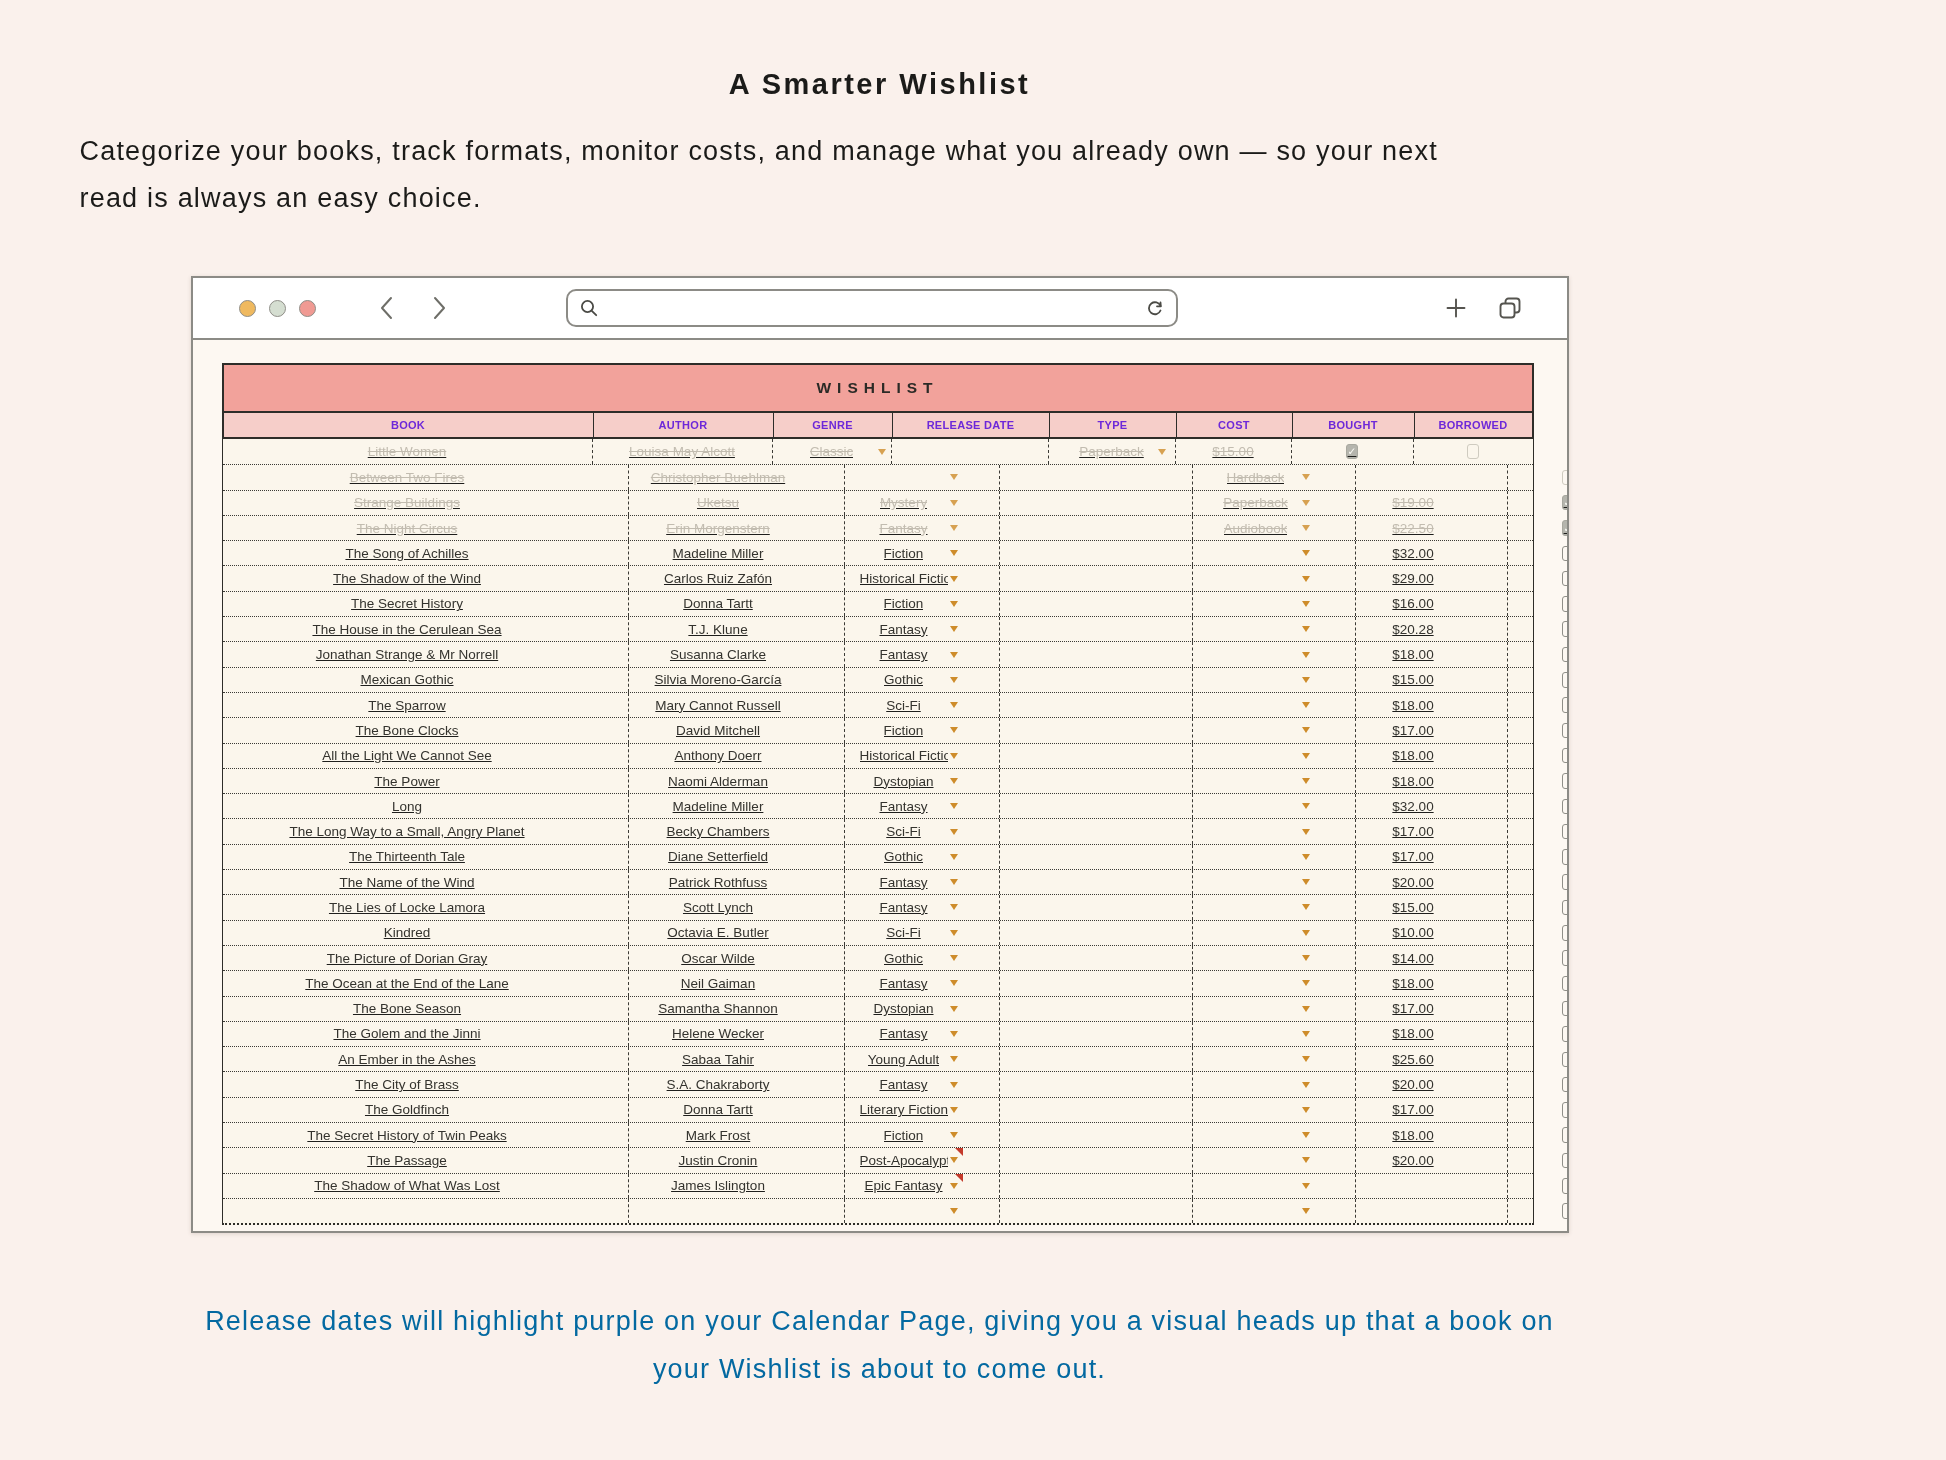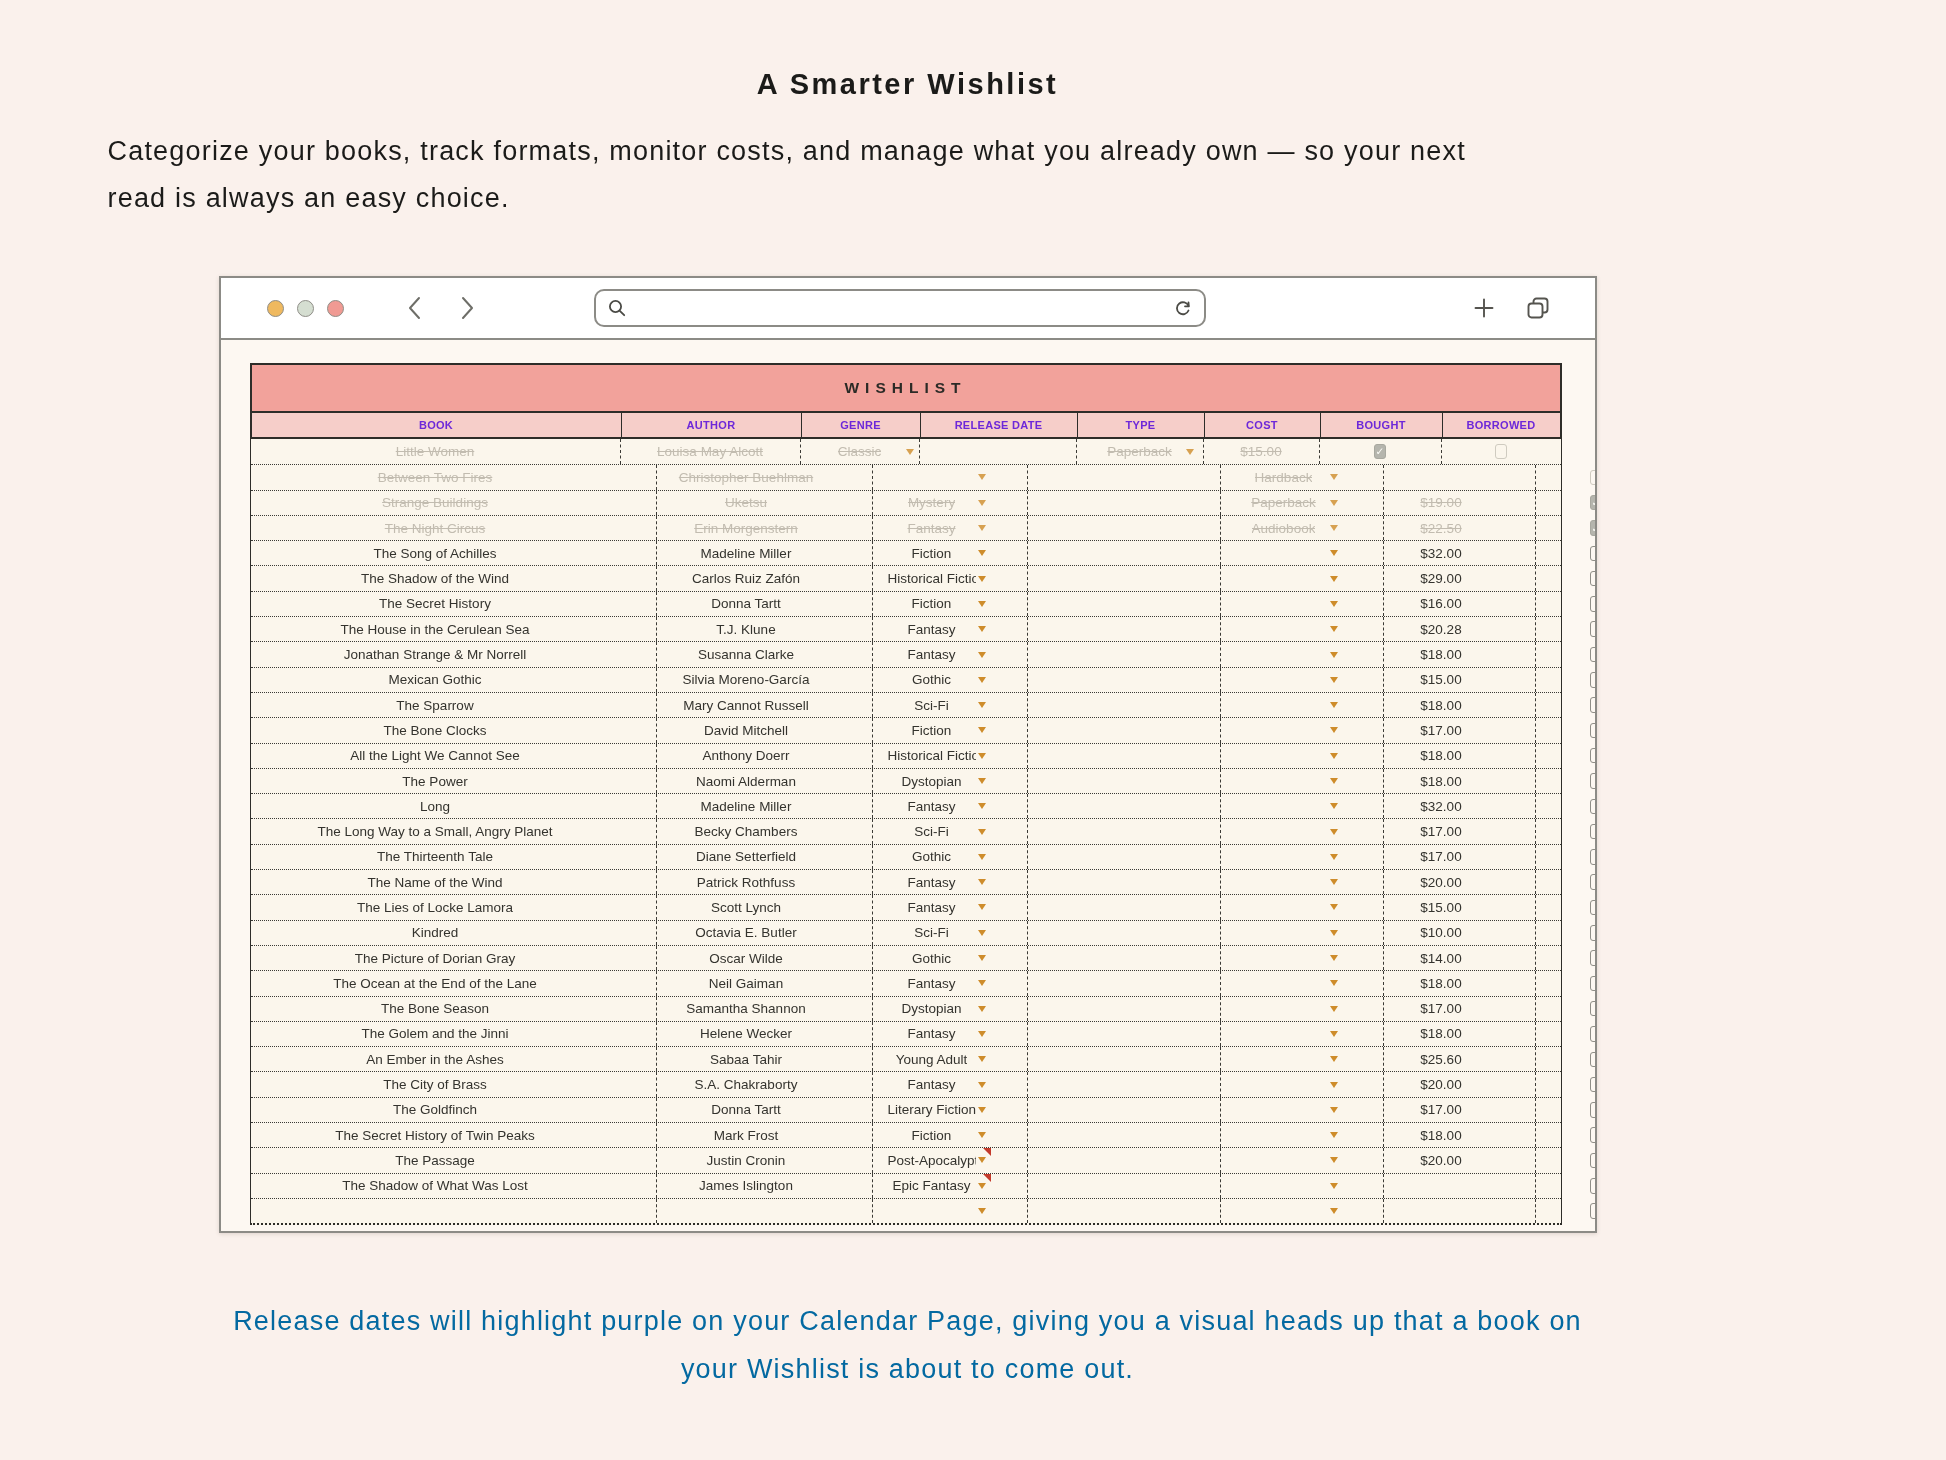--- a/index.html
+++ b/index.html
@@ -2,21 +2,21 @@
 <html style="--banner-bg: #F2A29B; --header-bg: #F6CEC9; --cell-bg: #FBF6EC; --arrow: #CE8C2B; --flag: #C43A2B; --struck: #C2BCB0;"><head>
 <meta charset="utf-8">
 <style>
   :root{
     --banner-bg:#F2A29B; --header-bg:#F6CEC9; --cell-bg:#FBF6EC;
     --arrow:#CE8C2B; --flag:#C43A2B; --struck:#C2BCB0;
     --dark:#2E2D29; --ink:#1E1E1C; --frame:#8C8B86;
   }
   *{margin:0;padding:0;}
   body{width:1946px;height:1460px;background:#FAF1EC;font-family:"Liberation Sans",sans-serif;color:var(--ink);overflow:hidden;}
-  .page{width:1759px;height:1460px;position:relative;padding-left:28px;}
+  .page{width:1759px;height:1460px;position:relative;}
 
   .title{padding-top:68px;text-align:center;font-size:29px;font-weight:700;letter-spacing:2.5px;color:#1B1B19;}
   .subtitle{margin:27px auto 0;width:1600px;text-align:left;font-size:27px;line-height:47px;letter-spacing:1.2px;color:#1B1B19;}
   .subtitle span{display:block;}
 
   .window{box-sizing:border-box;width:1378px;height:957px;margin:54px auto 0;background:#FDF8F2;border:2px solid var(--frame);border-radius:0;box-shadow:0 1px 4px rgba(96,72,62,.18);overflow:hidden;}
 
   .toolbar{box-sizing:border-box;height:62px;background:#FFFFFF;border-bottom:2px solid var(--frame);display:flex;align-items:center;}
   .dots{display:flex;gap:13px;margin-left:46px;}
   .dot{width:17px;height:17px;border-radius:50%;border:1.5px solid #8F8E88;box-sizing:border-box;}
@@ -26,21 +26,21 @@
   .sb-input{flex:1;border:none;outline:none;background:transparent;font-size:16px;font-family:"Liberation Sans",sans-serif;color:#333;margin:0 8px;}
   .right{margin-left:auto;margin-right:44px;display:flex;gap:30px;align-items:center;}
 
   .content{padding:23px 29px 0 29px;}
   .sheet{width:1312px;}
   .banner{box-sizing:border-box;height:50px;background:var(--banner-bg);border:2px solid var(--dark);display:flex;align-items:center;justify-content:center;font-size:15.5px;font-weight:700;letter-spacing:6px;color:#2B2A26;}
   .hdr{box-sizing:border-box;height:26px;background:var(--header-bg);border-left:2px solid var(--dark);border-right:2px solid var(--dark);border-bottom:2px solid var(--dark);display:grid;grid-template-columns:369px 180px 119px 157px 127px 116px 122px 1fr;}
   .hcell{display:flex;align-items:center;justify-content:center;font-size:11px;font-weight:700;letter-spacing:.3px;color:#6d28d9;border-left:1.5px solid var(--dark);box-sizing:border-box;overflow:hidden;}
   .hcell:first-child{border-left:none;}
 
-  .rows{box-sizing:border-box;background:var(--cell-bg);border-left:1.6px solid var(--dark);border-right:1.6px solid var(--dark);border-bottom:2px dotted var(--dark);}
+  .rows{box-sizing:border-box;background:var(--cell-bg);border-left:1.6px solid var(--dark);border-right:1.6px solid var(--dark);border-bottom:2px dotted var(--dark);text-decoration:underline;}
   .row{box-sizing:border-box;height:25.3px;display:grid;grid-template-columns:369px 180px 119px 157px 127px 116px 122px 1fr;}
   .row + .row{border-top:1.7px dotted #3B3A35;gap:36px;}
   .cell{box-sizing:border-box;position:relative;overflow:hidden;display:flex;align-items:center;justify-content:center;font-size:13.5px;color:#34332E;border-left:1.3px dashed #3B3A35;white-space:nowrap;}
   .cell:first-child{border-left:none;}
   .sel-text{display:inline-block;max-width:88px;overflow:hidden;white-space:nowrap;}
   .dd{position:absolute;right:5px;top:50%;transform:translateY(-50%);width:0;height:0;border-left:4.5px solid transparent;border-right:4.5px solid transparent;border-top:6px solid var(--arrow);}
   .cell.type .dd{right:9px;}
   .flag{position:absolute;right:0;top:0;width:0;height:0;border-top:8px solid var(--flag);border-left:8px solid transparent;}
   .cb{width:12.5px;height:15.5px;box-sizing:border-box;border:1.8px solid #8F8E87;border-radius:3px;background:transparent;display:flex;align-items:center;justify-content:center;font-size:10.5px;line-height:1;color:transparent;}
   .cb.on{background:#B2B2AA;border-color:#9E9E96;color:#FFFFFF;}

